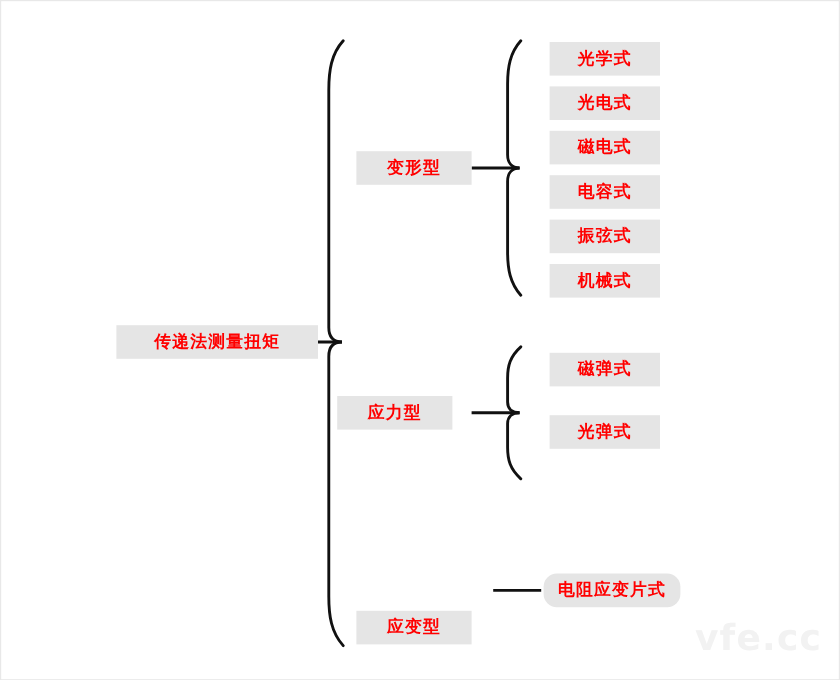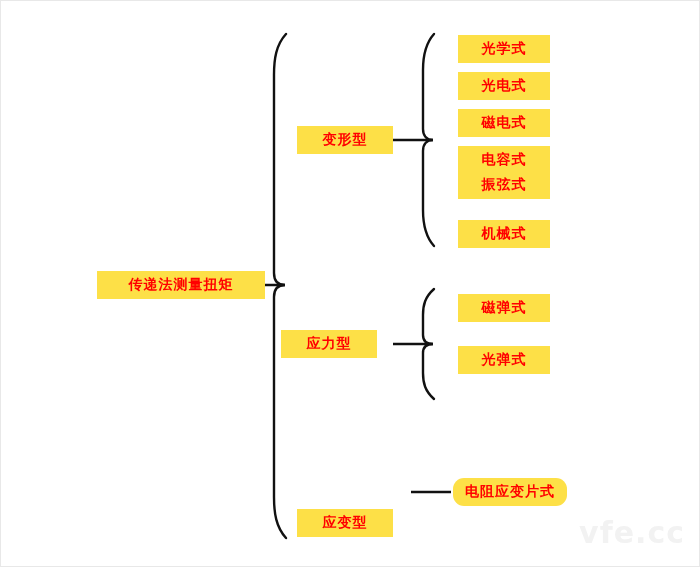--- a/index.html
+++ b/index.html
@@ -14,21 +14,21 @@
     position: relative;
     width: 700px;
     height: 567px;
     background: #ffffff;
     border: 1px solid #e8e8e8;
     box-sizing: border-box;
     overflow: hidden;
   }
   .node {
     position: absolute;
-    background: #fde047;
+    background: #e5e5e5;
     color: #ff0000;
     font-size: 14px;
     font-weight: bold;
     letter-spacing: 1px;
     display: flex;
     align-items: center;
     justify-content: center;
     height: 28px;
     box-sizing: border-box;
     white-space: nowrap;
@@ -121,21 +121,21 @@
   </div>
   <div class="node leaf" style="top:71px;">
     <span>光电式</span>
   </div>
   <div class="node leaf" style="top:108px;align-items:center;">
     <span>磁电式</span>
   </div>
   <div class="node leaf" style="top:145px;">
     <span>电容式</span>
   </div>
-  <div class="node leaf" style="top:170px;">
+  <div class="node leaf" style="top:182px;">
     <span>振弦式</span>
   </div>
   <div class="node leaf" style="top:219px;">
     <span>机械式</span>
   </div>
 
   <div class="node leaf" style="top:293px;text-align:center;">
     <span>磁弹式</span>
   </div>
   <div class="node leaf" style="top:345px;">

